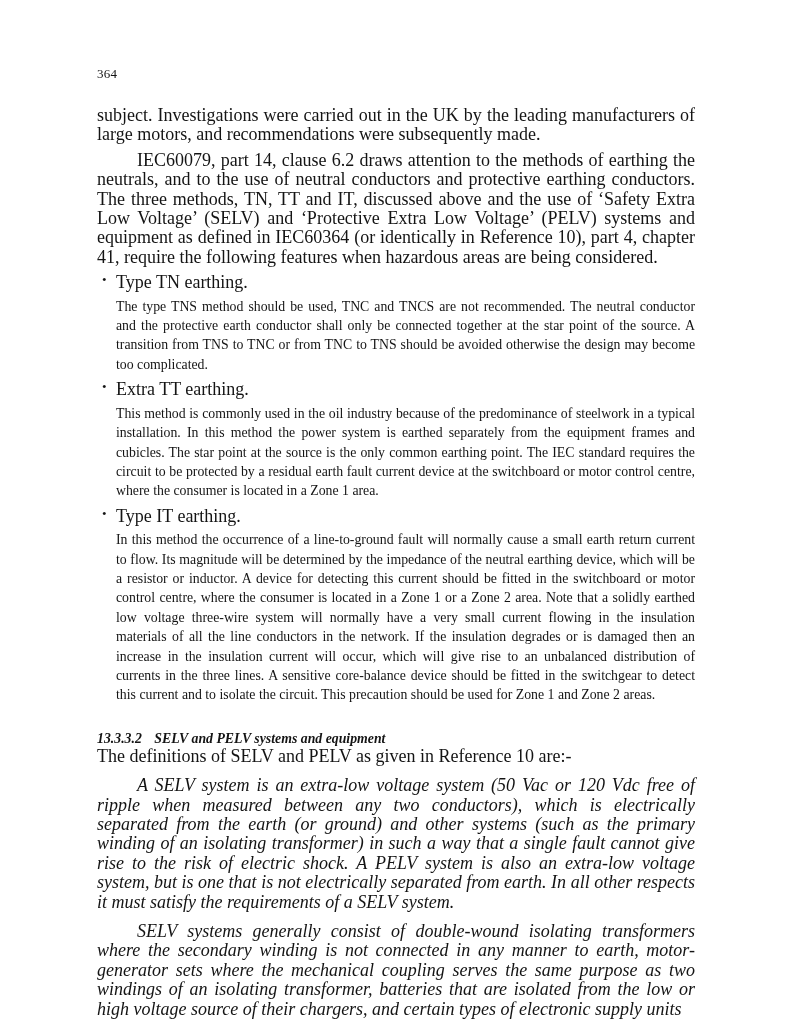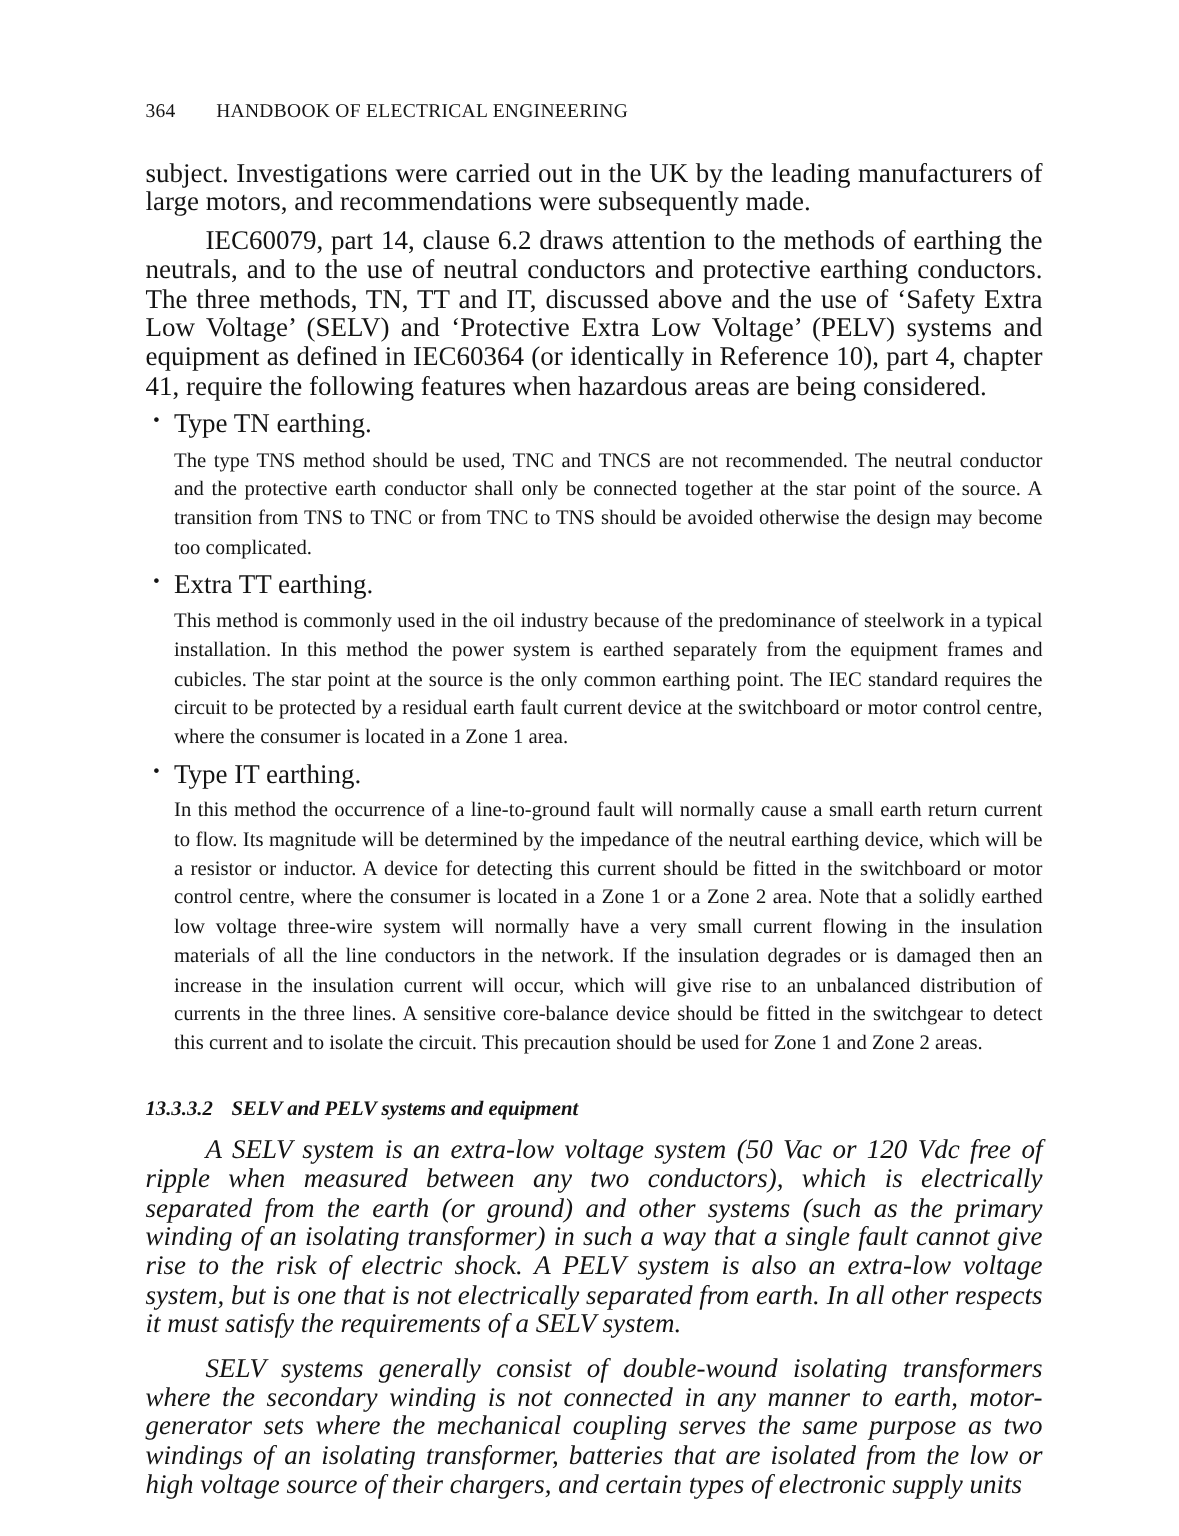--- a/index.html
+++ b/index.html
@@ -79,21 +79,20 @@
     font-style: italic;
   }
 </style>
 </head>
 <body>
 
 <div class="page">
 
   <header class="running-head">
     <span class="page-number">364</span>
-    <span class="book-title">HANDBOOK OF ELECTRICAL ENGINEERING</span>
   </header>
 
   <p class="para">subject. Investigations were carried out in the UK by the leading manufacturers of large motors, and recommendations were subsequently made.</p>
 
   <p class="para indent">IEC60079, part 14, clause 6.2 draws attention to the methods of earthing the neutrals, and to the use of neutral conductors and protective earthing conductors. The three methods, TN, TT and IT, discussed above and the use of ‘Safety Extra Low Voltage’ (SELV) and ‘Protective Extra Low Voltage’ (PELV) systems and equipment as defined in IEC60364 (or identically in Reference 10), part 4, chapter 41, require the following features when hazardous areas are being considered.</p>
 
   <ul class="bullets">
     <li class="bullet-item">
       <span class="bullet-dot">•</span>
       <span class="bullet-title">Type TN earthing.</span>
@@ -109,18 +108,19 @@
       <span class="bullet-title">Type IT earthing.</span>
       <p class="bullet-body">In this method the occurrence of a line-to-ground fault will normally cause a small earth return current to flow. Its magnitude will be determined by the impedance of the neutral earthing device, which will be a resistor or inductor. A device for detecting this current should be fitted in the switchboard or motor control centre, where the consumer is located in a Zone 1 or a Zone 2 area. Note that a solidly earthed low voltage three-wire system will normally have a very small current flowing in the insulation materials of all the line conductors in the network. If the insulation degrades or is damaged then an increase in the insulation current will occur, which will give rise to an unbalanced distribution of currents in the three lines. A sensitive core-balance device should be fitted in the switchgear to detect this current and to isolate the circuit. This precaution should be used for Zone 1 and Zone 2 areas.</p>
     </li>
   </ul>
 
   <h3 class="section-heading">
     <span class="section-number">13.3.3.2</span>
     <span class="section-title">SELV and PELV systems and equipment</span>
   </h3>
 
+  <p class="para">The definitions of SELV and PELV as given in Reference 10 are:-</p>
 
   <p class="para indent pre-gap">A SELV system is an extra-low voltage system (50 Vac or 120 Vdc free of ripple when measured between any two conductors), which is electrically separated from the earth (or ground) and other systems (such as the primary winding of an isolating transformer) in such a way that a single fault cannot give rise to the risk of electric shock. A PELV system is also an extra-low voltage system, but is one that is not electrically separated from earth. In all other respects it must satisfy the requirements of a SELV system.</p>
 
   <p class="para indent pre-gap">SELV systems generally consist of double-wound isolating transformers where the secondary winding is not connected in any manner to earth, motor-generator sets where the mechanical coupling serves the same purpose as two windings of an isolating transformer, batteries that are isolated from the low or high voltage source of their chargers, and certain types of electronic supply units</p>
 
 </div>
 
 </body></html>

